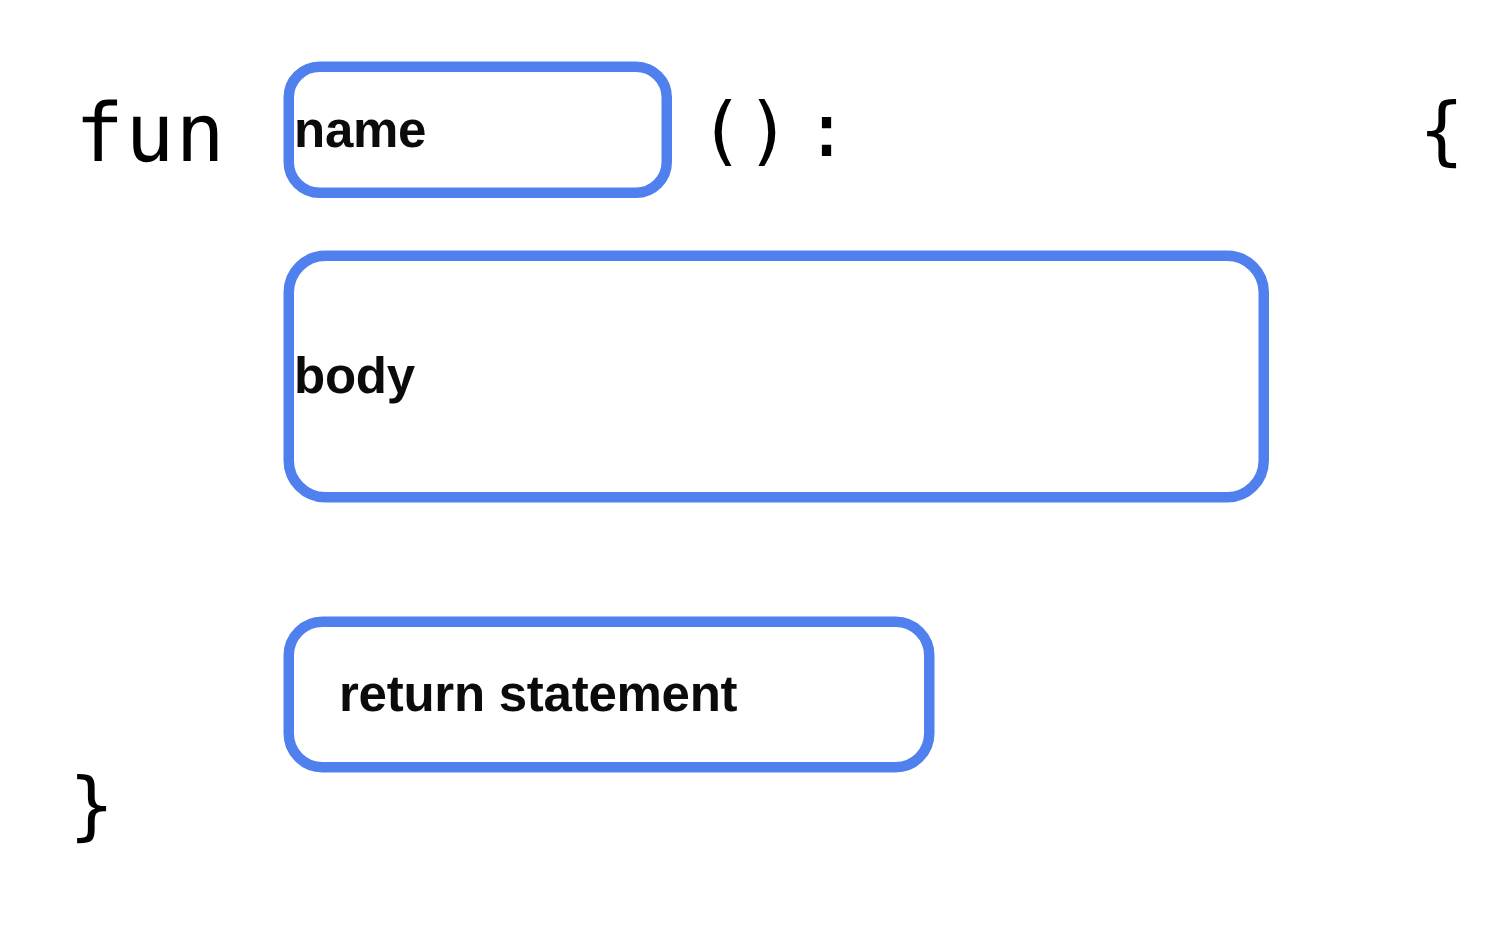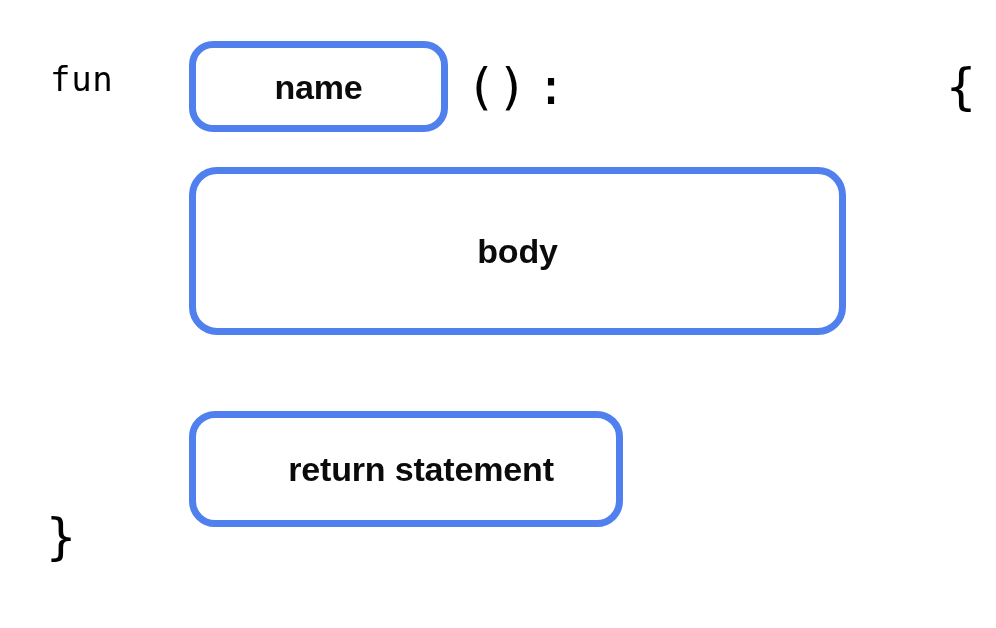--- a/index.html
+++ b/index.html
@@ -19,35 +19,34 @@
   
   .token {
     position: absolute;
     font-family: "DejaVu Sans Mono", "Liberation Mono", monospace;
     font-weight: 400;
     color: #000000;
     white-space: pre;
     line-height: 1;
     letter-spacing: 0.02em;
   }
-  #tok-fun   { left: 50px;  top: 62px;  font-size: 34px; }
+  #tok-fun   { left: 50px;  top: 62px;  font-size: 54px; }
   #tok-parens{ left: 466px; top: 62px;  font-size: 50px; }
   #tok-colon { left: 536px; top: 62px;  font-size: 50px; }
   #tok-open  { left: 946px; top: 62px;  font-size: 50px; }
   #tok-close { left: 46px;  top: 512px; font-size: 50px; }
 
   
   .slot {
     position: absolute;
     box-sizing: border-box;
     background: #ffffff;
     border: 7px solid #4F80EE;
     display: flex;
     align-items: center;
-    justify-content: center;
   }
   .slot-label {
     font-family: "Liberation Sans", sans-serif;
     font-weight: 700;
     color: #0b0b0b;
     line-height: 1;
     white-space: nowrap;
     letter-spacing: -0.005em;
   }
 
@@ -67,23 +66,23 @@
 
   #slot-body {
     left: 189px;  top: 167px;
     width: 657px; height: 168px;
     border-radius: 28px;
   }
   #slot-body .slot-label { font-size: 34px; }
 
   #slot-return-statement {
     left: 189px;  top: 411px;
-    width: 434px; height: 116px;
+    width: 434px; height: 104px;
     border-radius: 26px;
-    justify-content: center;
+    justify-content: flex-start;
     padding-left: 30px;
   }
   #slot-return-statement .slot-label { font-size: 34px; }
 </style>
 </head>
 <body>
 
 <div id="canvas">
 
   <span class="token" id="tok-fun">fun</span>

